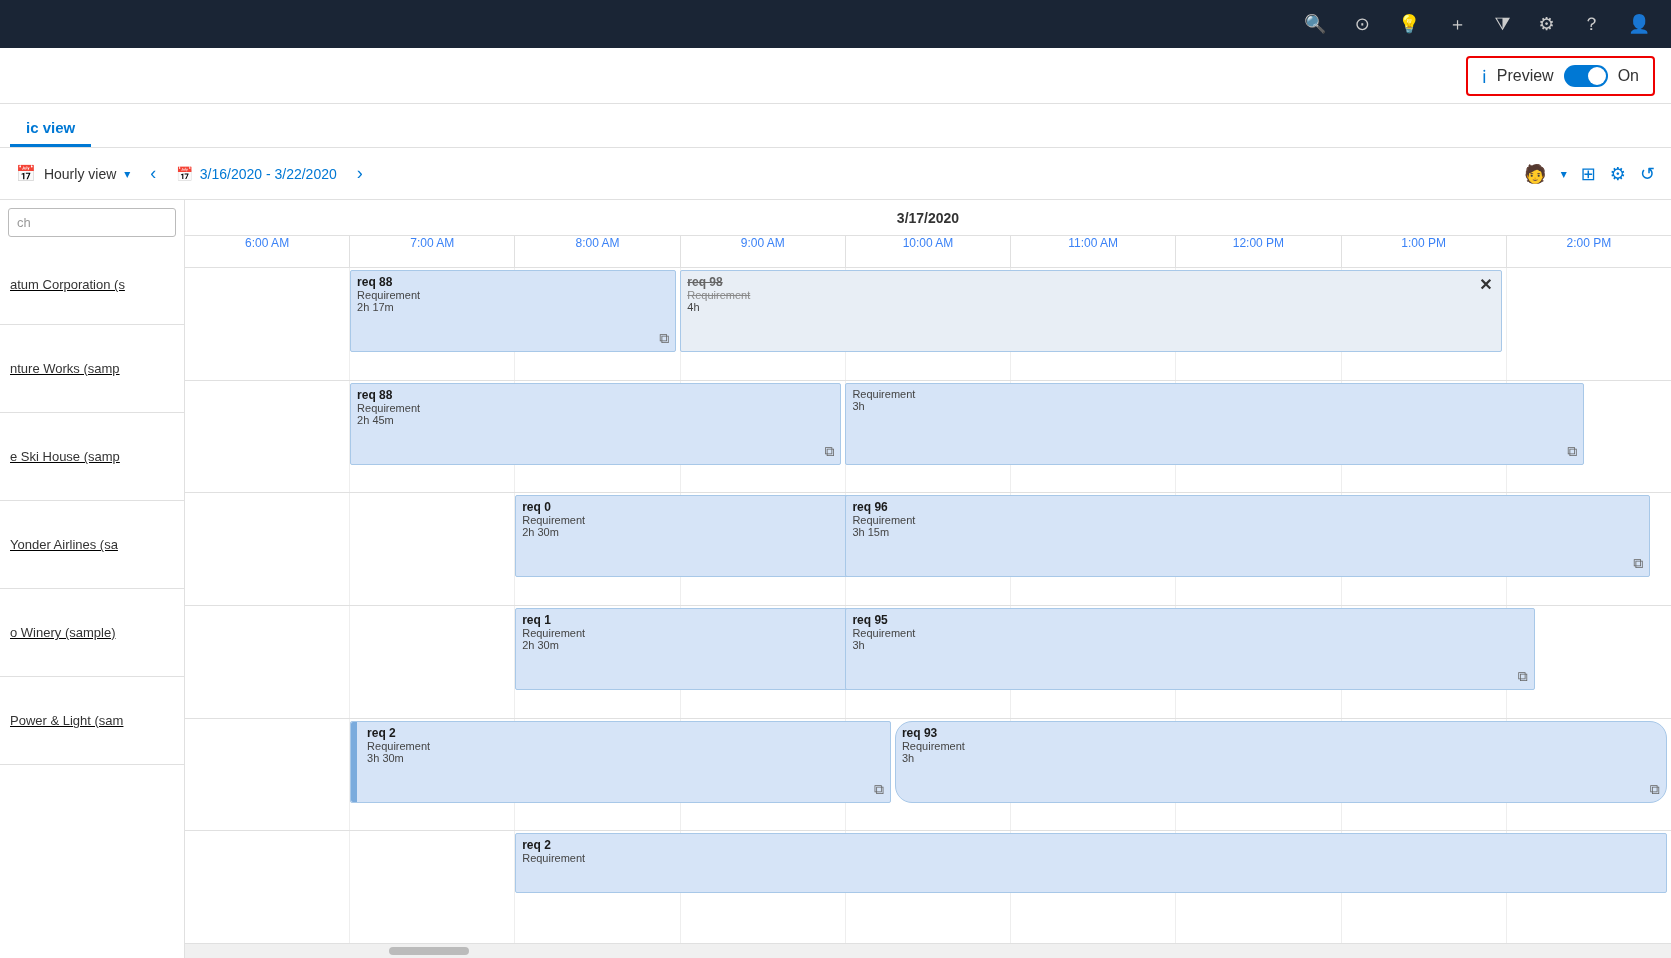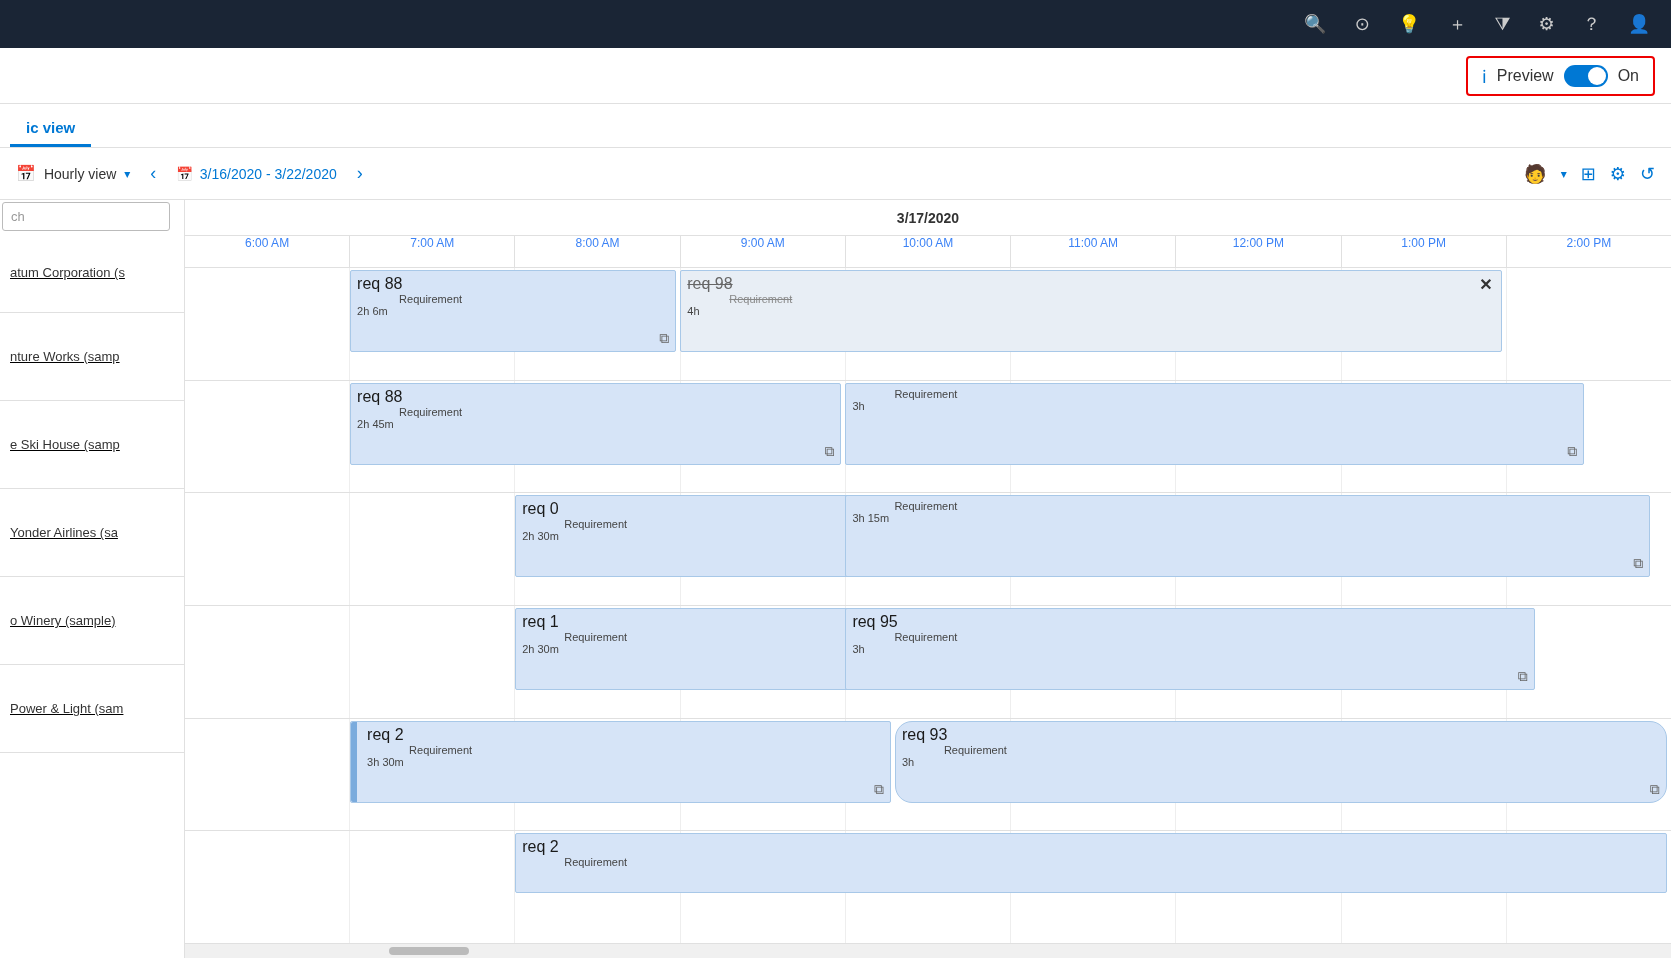--- a/index.html
+++ b/index.html
@@ -146,21 +146,21 @@
 
     
     .sidebar {
       width: 185px;
       border-right: 1px solid #e0e0e0;
       background: #fff;
       display: flex;
       flex-direction: column;
     }
     .search-box {
-      margin: 2px;
+      margin: 8px;
       border: 1px solid #bbb;
       border-radius: 3px;
       padding: 6px 8px;
       font-size: 13px;
       color: #999;
       outline: none;
       width: calc(100% - 16px);
     }
     .sidebar-rows {
       flex: 1;
@@ -240,22 +240,22 @@
     .req-card {
       position: absolute;
       background: #d6e4f7;
       border: 1px solid #a8c8e8;
       border-radius: 2px;
       padding: 4px 6px;
       font-size: 12px;
       color: #1a1a1a;
       overflow: hidden;
     }
-    .req-title { font-weight: 400; font-size: 16px; }
-    .req-subtitle { font-size: 11px; color: #444; margin-left: 42px; }
+    .req-title { font-weight: 700; font-size: 12px; }
+    .req-subtitle { font-size: 11px; color: #444; }
     .req-duration { font-size: 11px; color: #444; }
     .req-icon {
       position: absolute;
       bottom: 4px;
       right: 6px;
       font-size: 14px;
       color: #666;
     }
     .req-close {
       position: absolute;
@@ -468,21 +468,21 @@
             <div class="grid-col"></div>
           <div class="grid-col"></div>
             <div class="grid-col"></div>
           <div class="grid-col"></div>
         </div>
       </div>
 
       <div class="req-card" style="top:2px; left:calc(1*11.11%); width:calc(2*11.11% - 4px); height:82px;">
         <div class="req-title">req 88</div>
         <div class="req-subtitle">Requirement</div>
-        <div class="req-duration">2h 6m</div>
+        <div class="req-duration">2h 17m</div>
         <span class="req-icon">⧉</span>
       </div>
 
       <div class="req-card" style="top:2px; left:calc(3*11.11%); width:calc(5*11.11% - 4px); height:82px; background:#e8eef5;">
         <div class="req-title" style="text-decoration:line-through;color:#666;">req 98</div>
         <div class="req-subtitle" style="text-decoration:line-through;color:#888;">Requirement</div>
         <div class="req-duration">4h</div>
         <span class="req-close">✕</span>
       </div>
 
@@ -500,20 +500,21 @@
       </div>
 
       <div class="req-card" style="top:calc(2*16.67% + 2px); left:calc(2*11.11%); width:calc(2.5*11.11% - 4px); height:82px;">
         <div class="req-title">req 0</div>
         <div class="req-subtitle">Requirement</div>
         <div class="req-duration">2h 30m</div>
         <span class="req-icon">⧉</span>
       </div>
 
       <div class="req-card" style="top:calc(2*16.67% + 2px); left:calc(4*11.11%); width:calc(4.9*11.11% - 4px); height:82px;">
+        <div class="req-title">req 96</div>
         <div class="req-subtitle">Requirement</div>
         <div class="req-duration">3h 15m</div>
         <span class="req-icon">⧉</span>
       </div>
 
       <div class="req-card" style="top:calc(3*16.67% + 2px); left:calc(2*11.11%); width:calc(2.5*11.11% - 4px); height:82px;">
         <div class="req-title">req 1</div>
         <div class="req-subtitle">Requirement</div>
         <div class="req-duration">2h 30m</div>
         <span class="req-icon">⧉</span>

